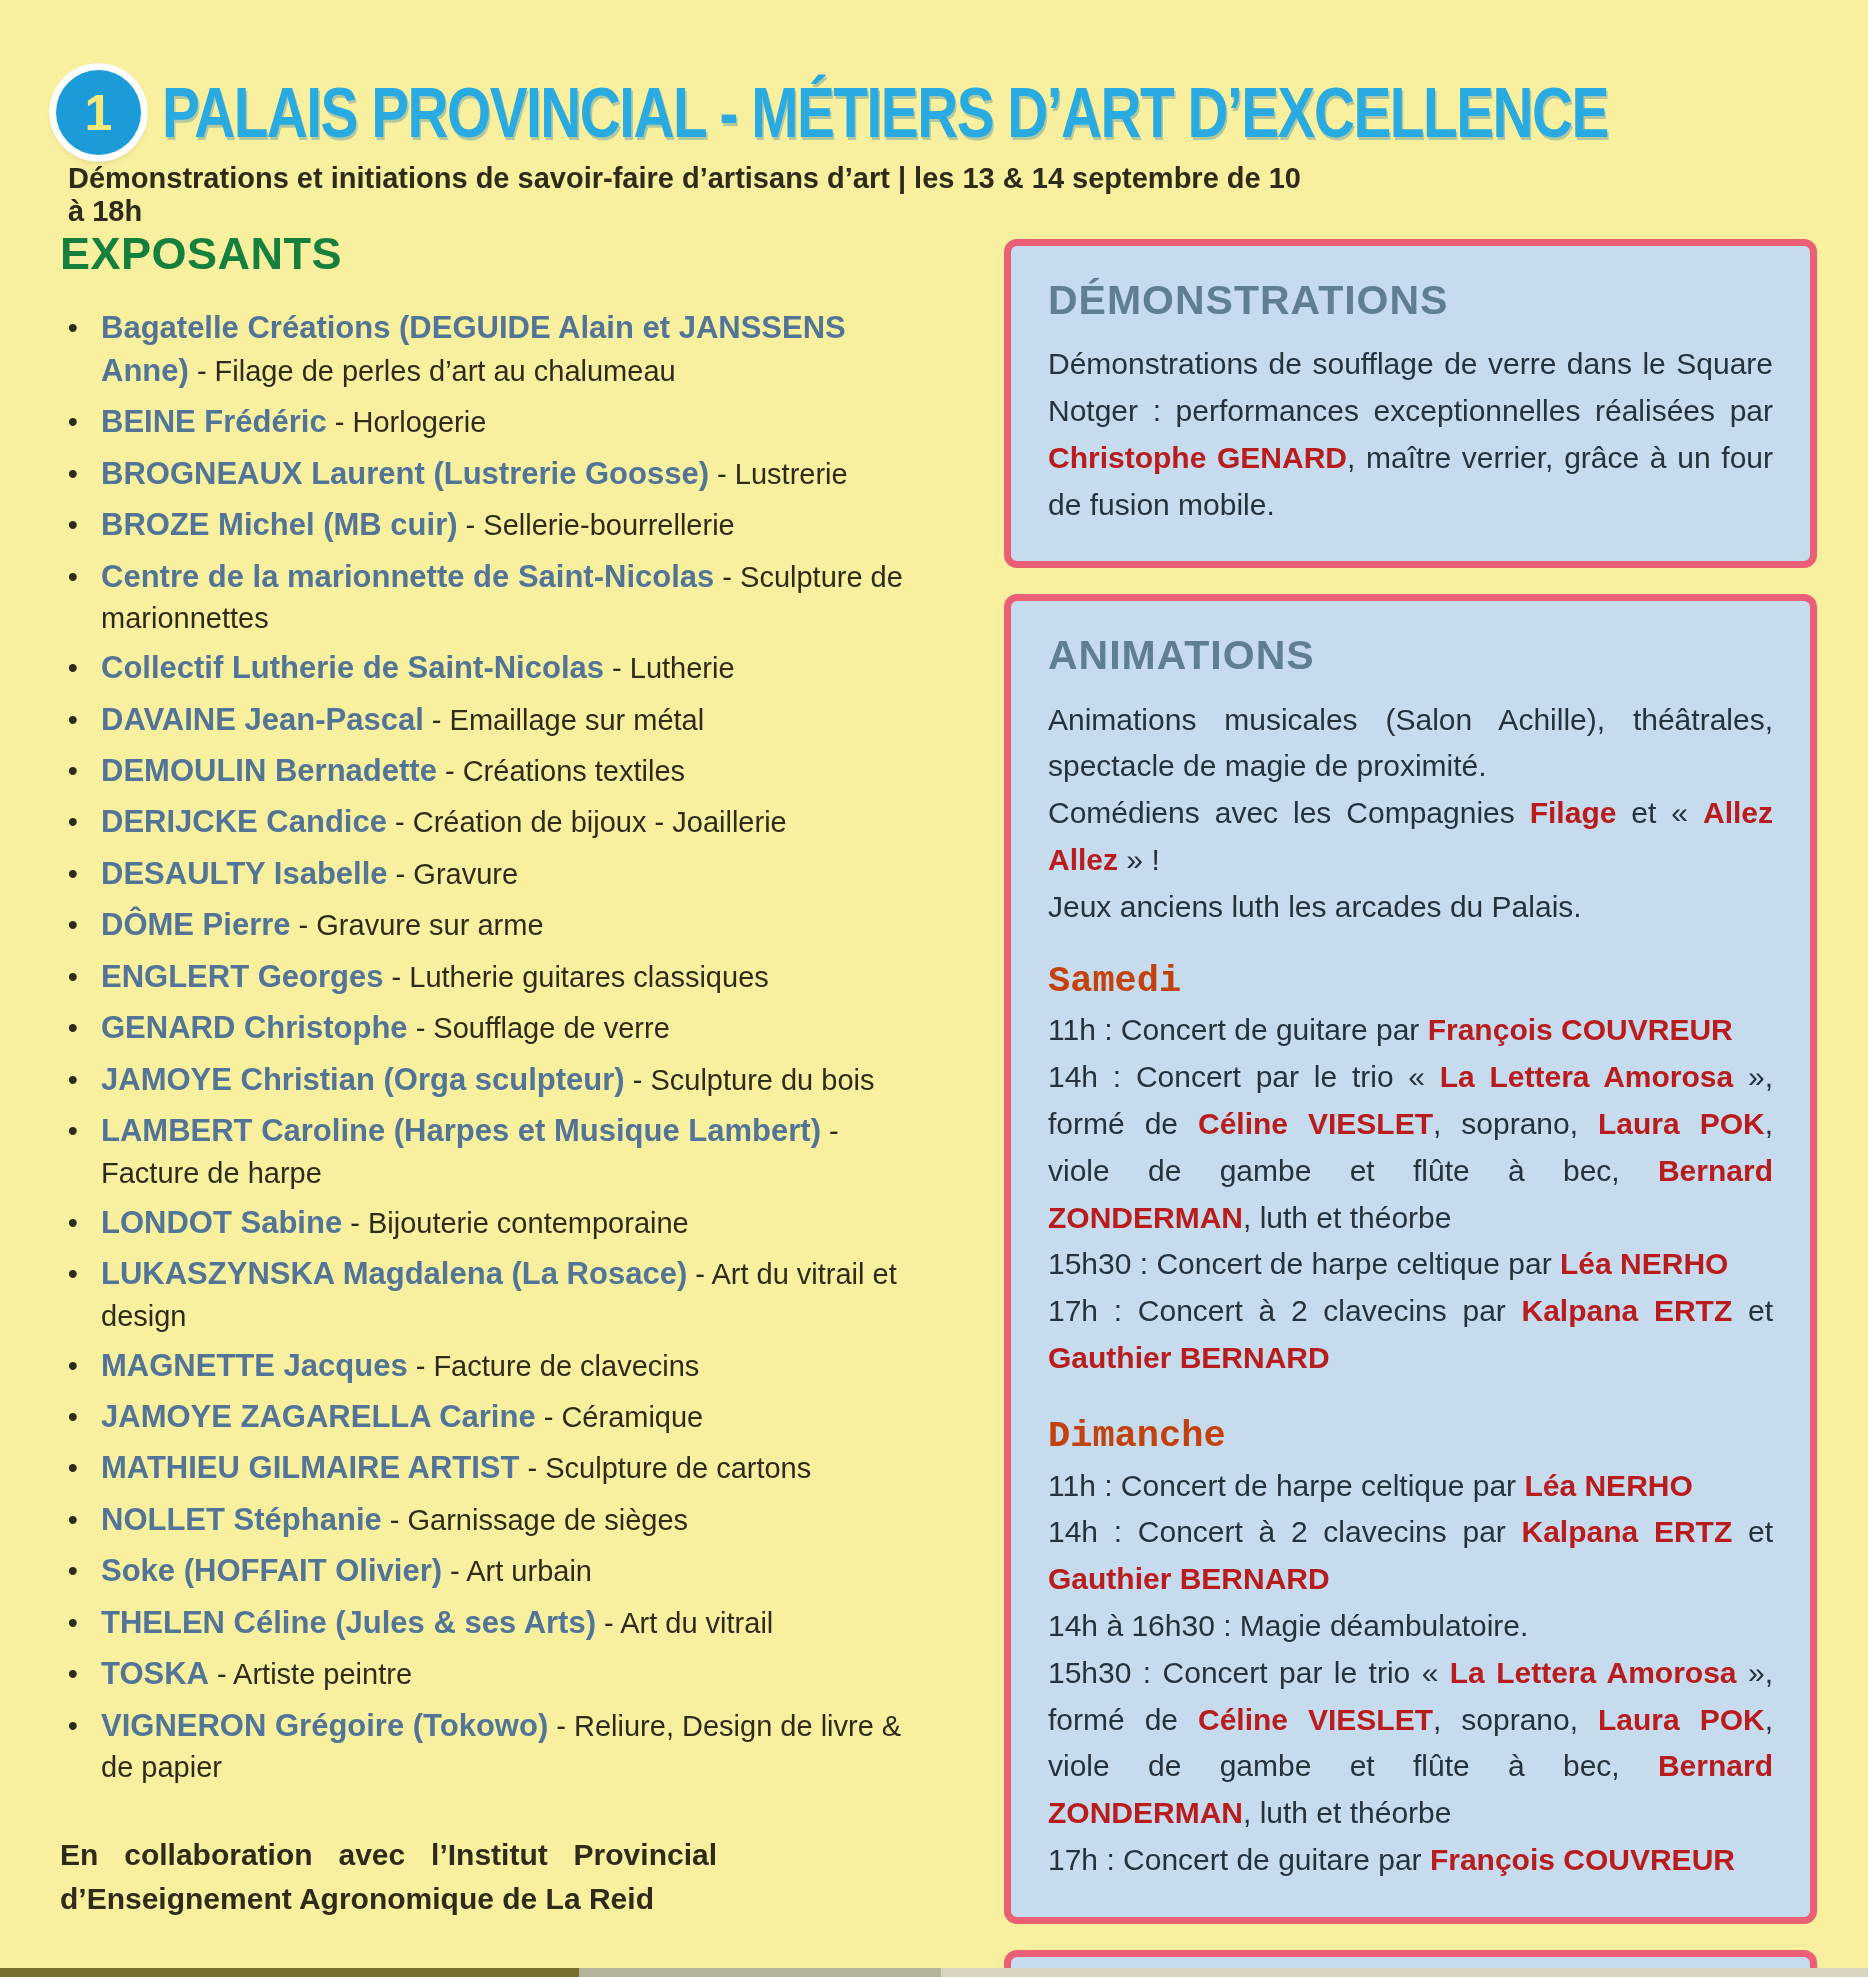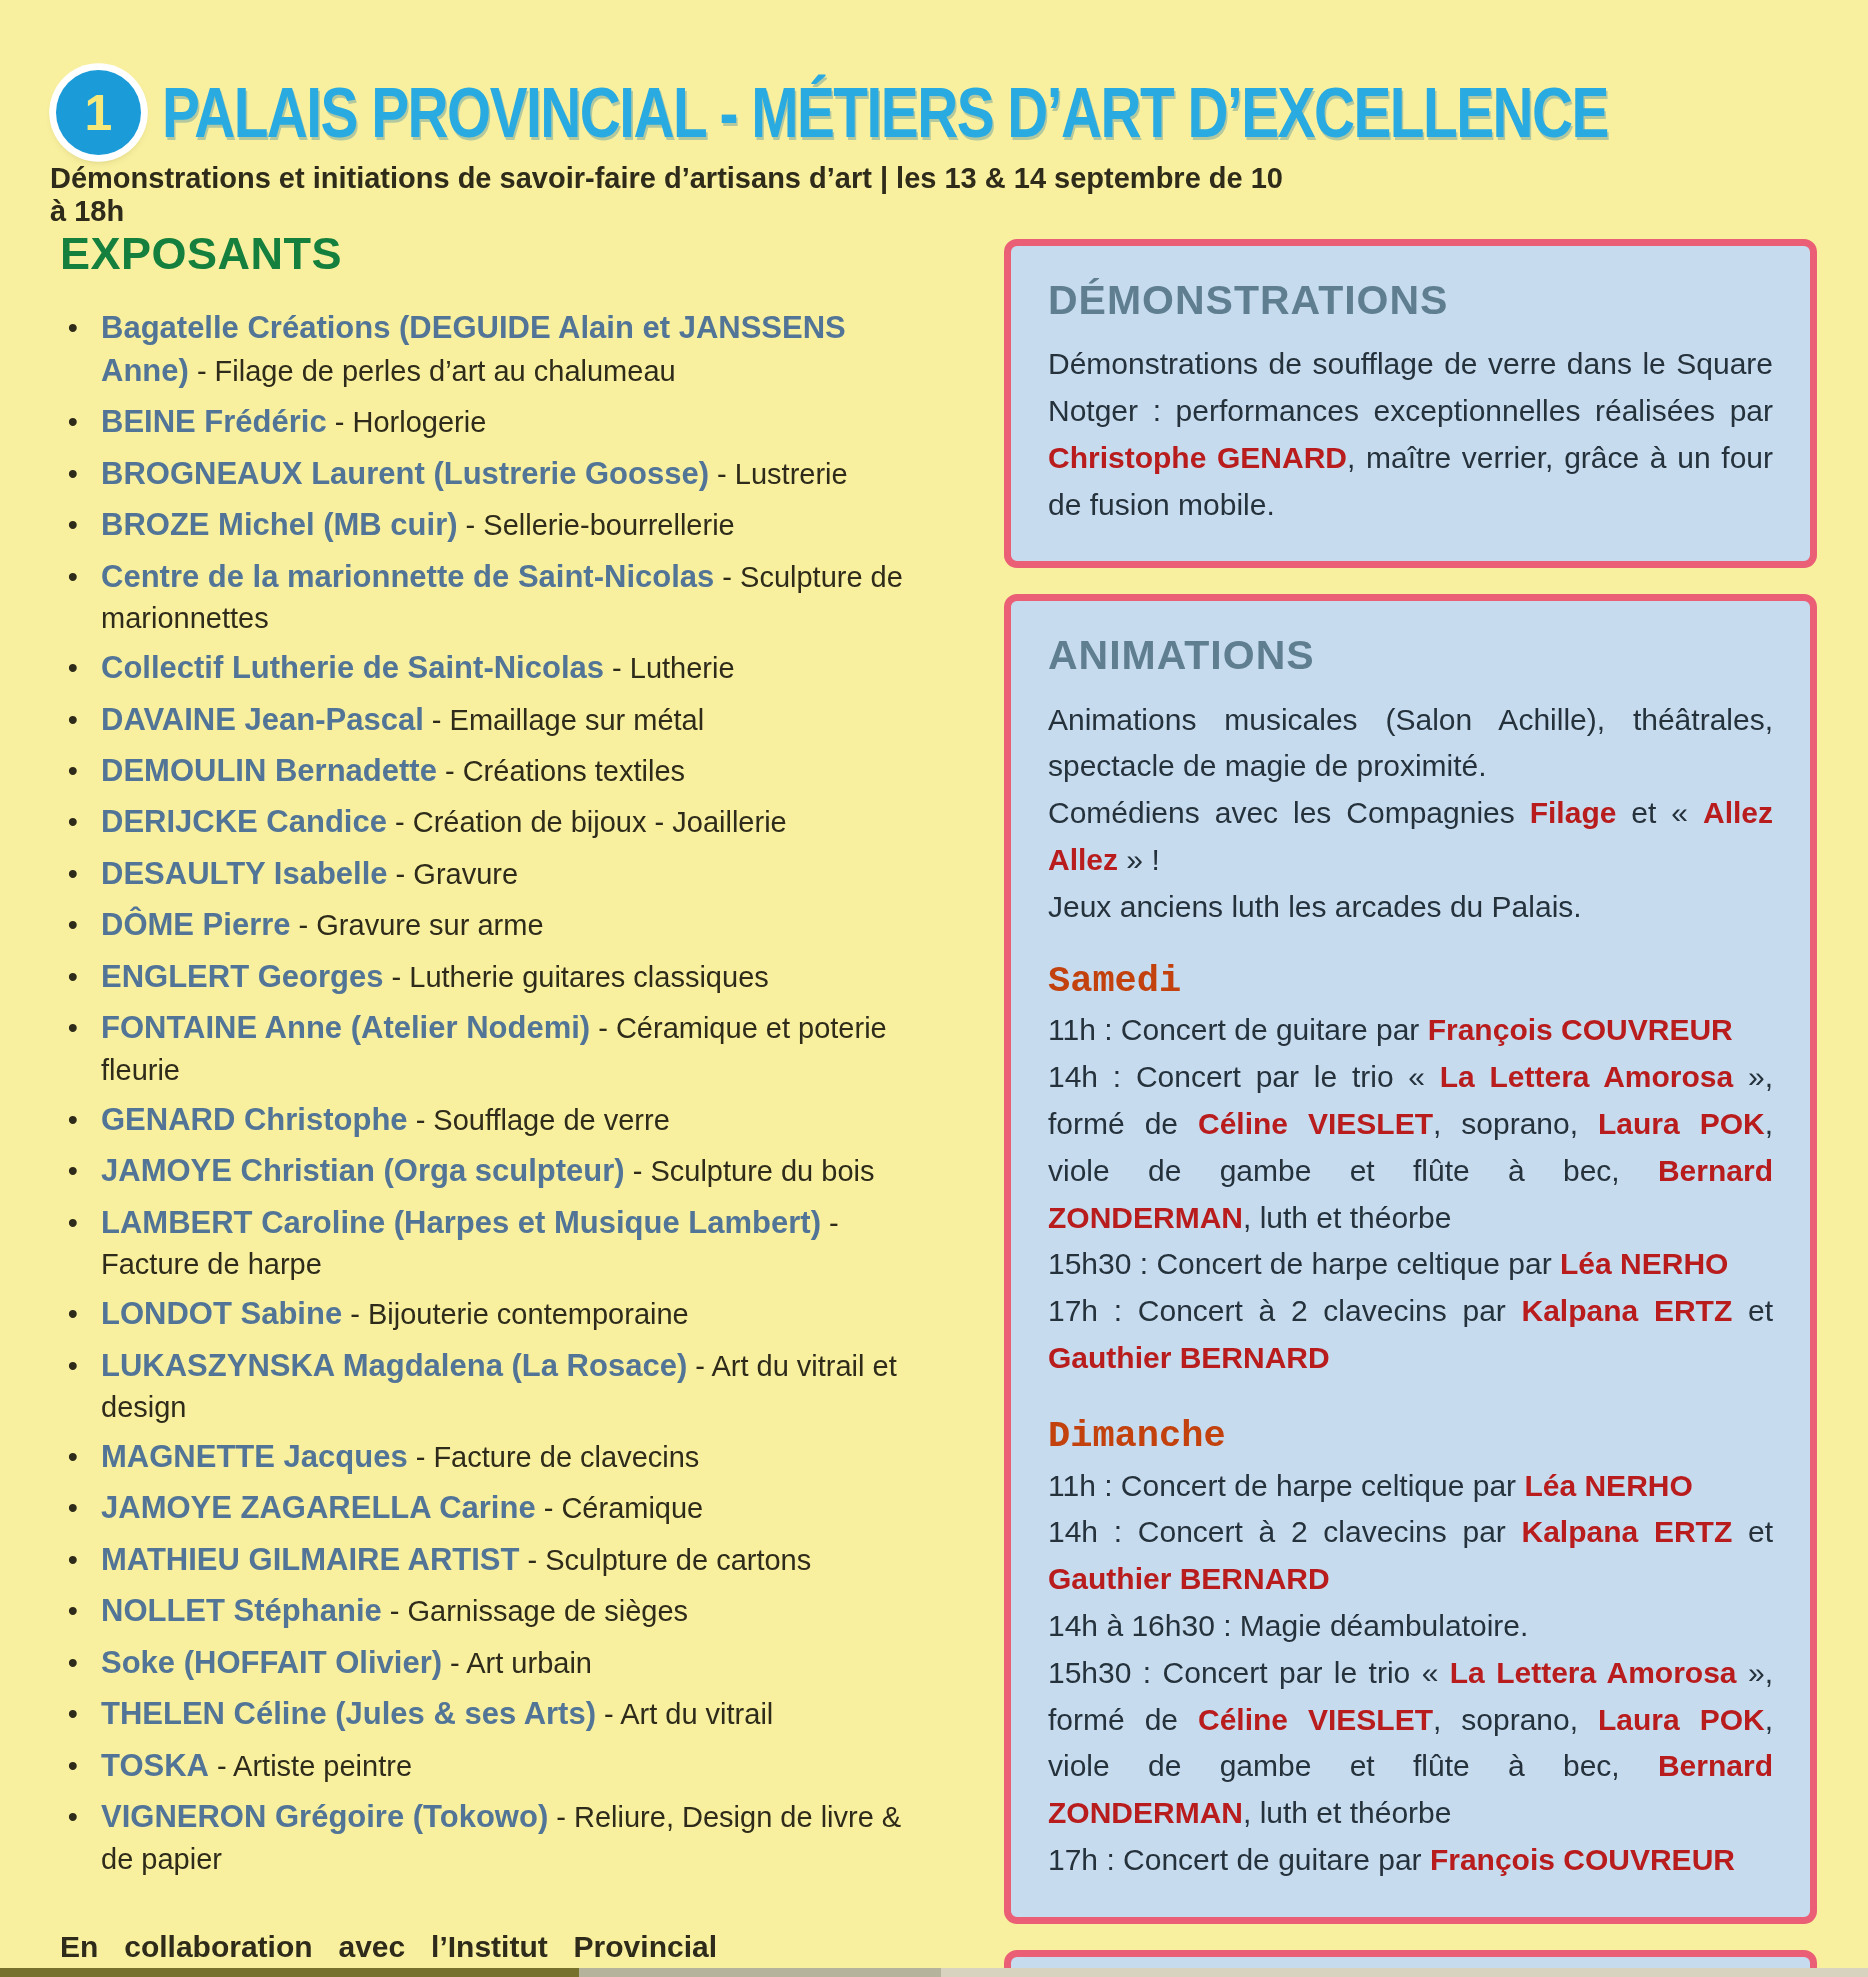--- a/index.html
+++ b/index.html
@@ -15,21 +15,21 @@
     box-shadow:0 0 0 6.8px #ffffff, 0 3.9px 9.7px rgba(90,80,20,.45);
     display:flex;align-items:center;justify-content:center;flex:0 0 auto;
   }
   .badge span{color:#f7e87a;font-size:50px;font-weight:bold;}
   .main-title{
     color:#29abe2;font-size:71px;font-weight:800;white-space:nowrap;
     letter-spacing:-1.9px;transform:scaleX(.80);transform-origin:left center;
     text-shadow:1.9px 2.9px 0 rgba(23,110,160,.30);
   }
   .subtitle{
-    position:absolute;top:162px;left:50px;width:1255px;
+    position:absolute;top:162px;left:68px;width:1255px;
     font-size:29px;font-weight:bold;color:#2e2b1a;
   }
   
   .left-col{position:absolute;top:228px;left:60px;width:879px;}
   .exposants-title{
     font-size:45px;font-weight:800;color:#15803d;letter-spacing:0.5px;margin:0 0 27px 0;
   }
   ul.exposants{list-style:none;margin:0;padding:0;}
   ul.exposants li{
     position:relative;padding-left:41px;margin-bottom:8.7px;
@@ -87,21 +87,20 @@
         <li><span class="exp-name">BROGNEAUX Laurent (Lustrerie Goosse)</span> - Lustrerie</li>
         <li><span class="exp-name">BROZE Michel (MB cuir)</span> - Sellerie-bourrellerie</li>
         <li><span class="exp-name">Centre de la marionnette de Saint-Nicolas</span> - Sculpture de marionnettes</li>
         <li><span class="exp-name">Collectif Lutherie de Saint-Nicolas</span> - Lutherie</li>
         <li><span class="exp-name">DAVAINE Jean-Pascal</span> - Emaillage sur métal</li>
         <li><span class="exp-name">DEMOULIN Bernadette</span> - Créations textiles</li>
         <li><span class="exp-name">DERIJCKE Candice</span> - Création de bijoux - Joaillerie</li>
         <li><span class="exp-name">DESAULTY Isabelle</span> - Gravure</li>
         <li><span class="exp-name">DÔME Pierre</span> - Gravure sur arme</li>
         <li><span class="exp-name">ENGLERT Georges</span> - Lutherie guitares classiques</li>
-        <li><span class="exp-name">FONTAINE Anne (Atelier Nodemi)</span> - Céramique et poterie fleurie</li>
         <li><span class="exp-name">GENARD Christophe</span> - Soufflage de verre</li>
         <li><span class="exp-name">JAMOYE Christian (Orga sculpteur)</span> - Sculpture du bois</li>
         <li><span class="exp-name">LAMBERT Caroline (Harpes et Musique Lambert)</span> - Facture de harpe</li>
         <li><span class="exp-name">LONDOT Sabine</span> - Bijouterie contemporaine</li>
         <li><span class="exp-name">LUKASZYNSKA Magdalena (La Rosace)</span> - Art du vitrail et design</li>
         <li><span class="exp-name">MAGNETTE Jacques</span> - Facture de clavecins</li>
         <li><span class="exp-name">JAMOYE ZAGARELLA Carine</span> - Céramique</li>
         <li><span class="exp-name">MATHIEU GILMAIRE ARTIST</span> - Sculpture de cartons</li>
         <li><span class="exp-name">NOLLET Stéphanie</span> - Garnissage de sièges</li>
         <li><span class="exp-name">Soke (HOFFAIT Olivier)</span> - Art urbain</li>

